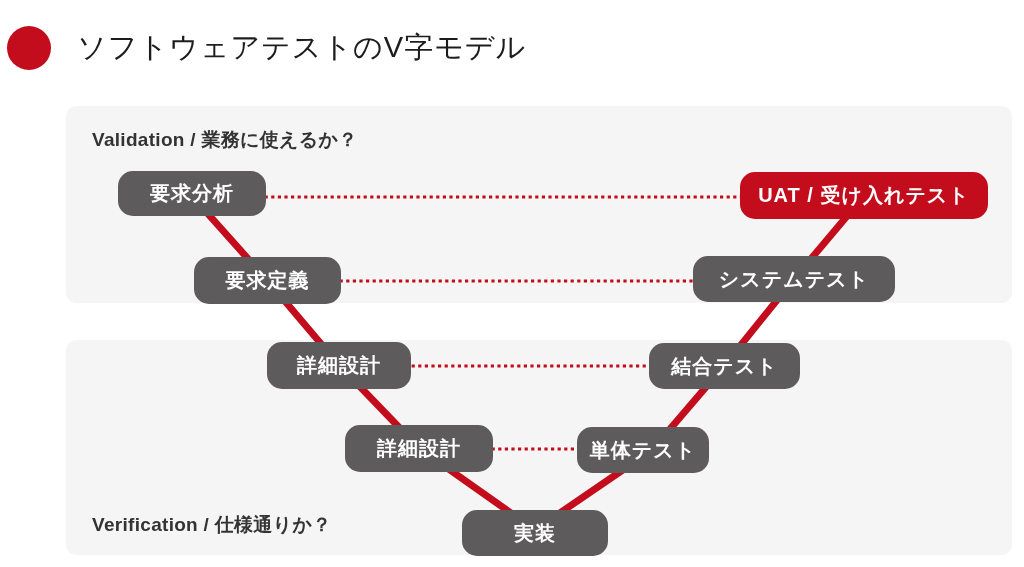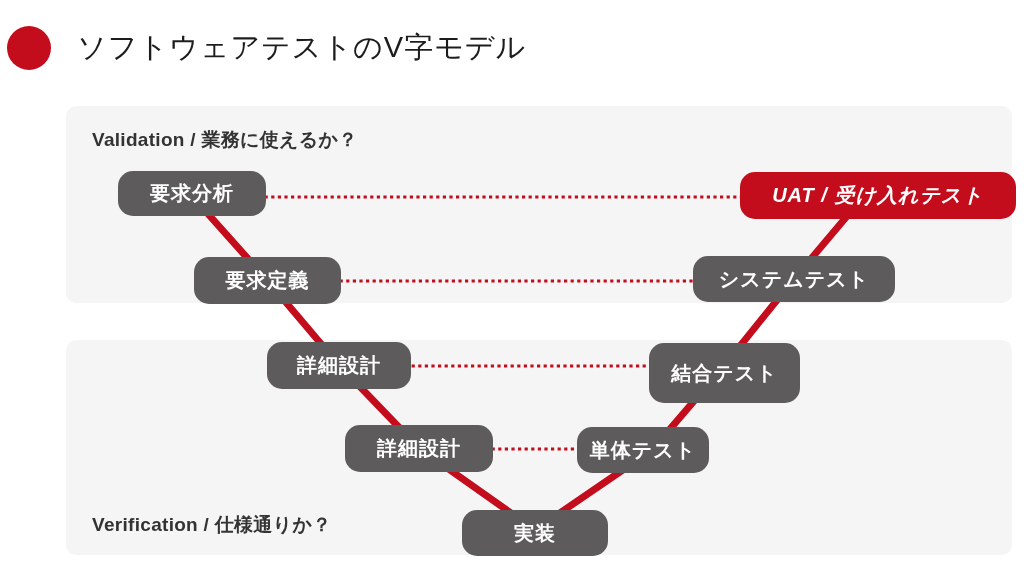--- a/index.html
+++ b/index.html
@@ -43,25 +43,25 @@
     position:absolute;z-index:2;
     display:flex;align-items:center;justify-content:center;
     background:#5d5b5b;color:#ffffff;
     border-radius:15px;
     font-size:20px;font-weight:700;
     letter-spacing:1px;
     white-space:nowrap;
   }
   .node-red{background:#c30d1d;}
   .n-req-analysis{left:118px;top:171px;width:148px;height:45px;}
-  .n-uat{left:740px;top:172px;width:276px;height:47px;font-style:italic;}
+  .n-uat{left:740px;top:172px;width:248px;height:47px;}
   .n-req-definition{left:194px;top:257px;width:147px;height:47px;}
   .n-system-test{left:693px;top:256px;width:202px;height:46px;}
   .n-basic-design{left:267px;top:342px;width:144px;height:47px;}
-  .n-integration-test{left:649px;top:343px;width:151px;height:60px;}
+  .n-integration-test{left:649px;top:343px;width:151px;height:46px;}
   .n-detail-design{left:345px;top:425px;width:148px;height:47px;}
   .n-unit-test{left:577px;top:427px;width:132px;height:46px;}
   .n-implementation{left:462px;top:510px;width:146px;height:46px;}
 </style>
 </head>
 <body>
 
 <div class="stage">
 
   <div class="brand-dot"></div>

